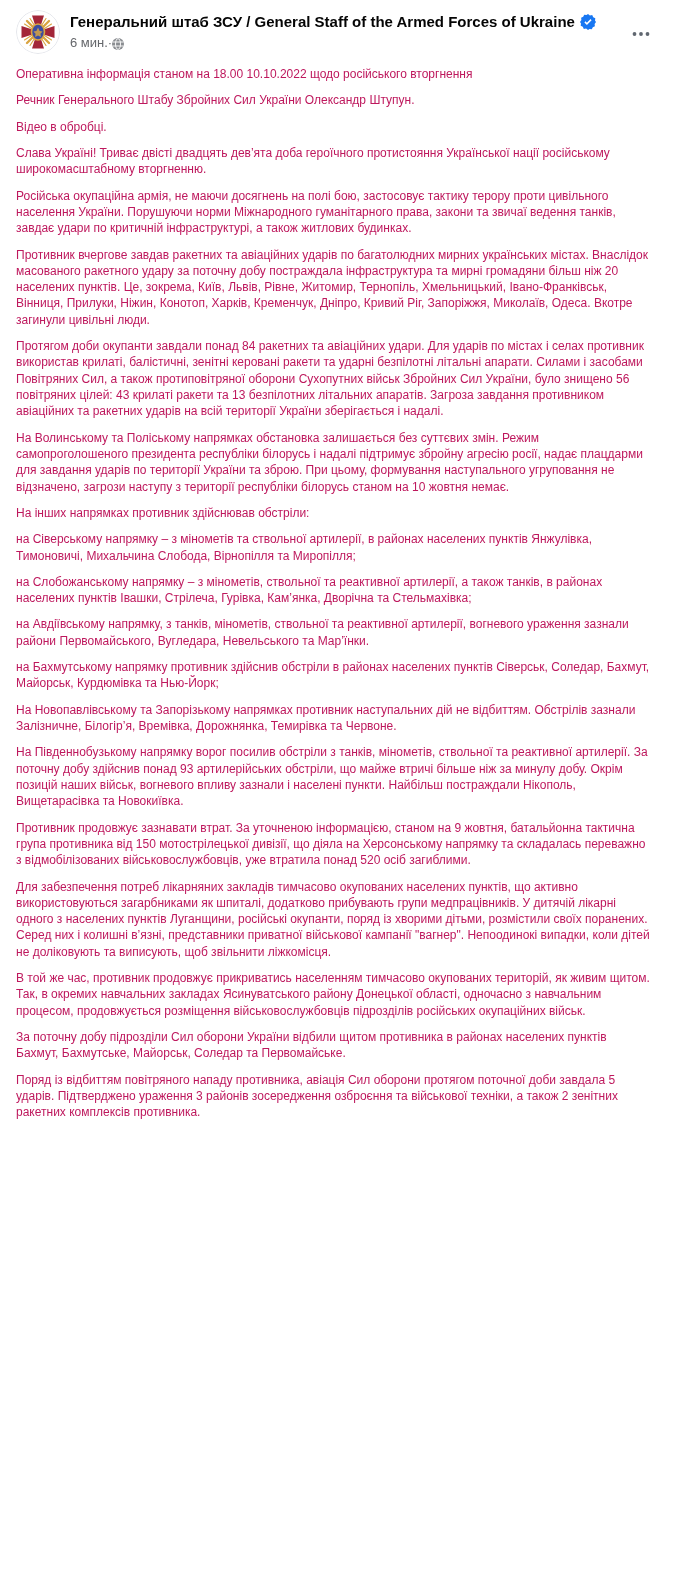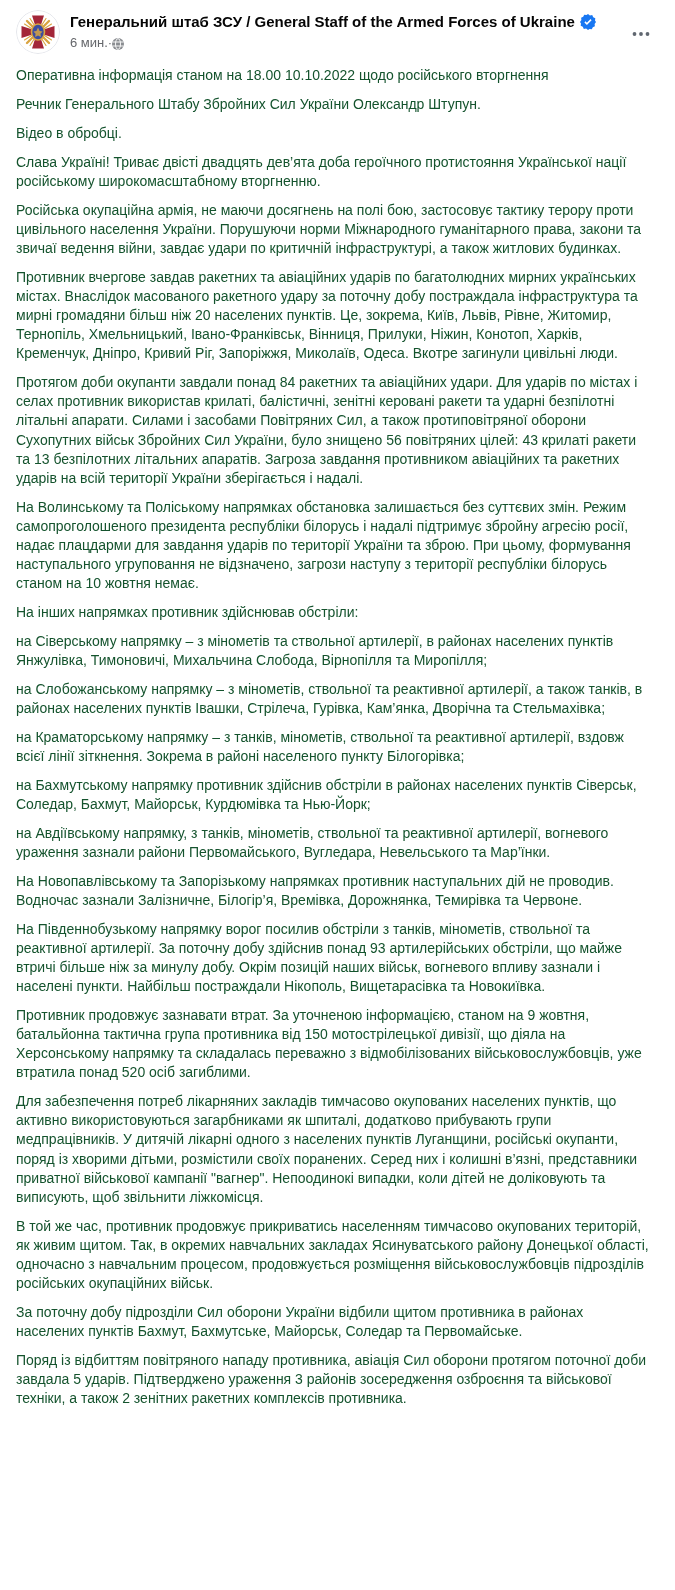--- a/index.html
+++ b/index.html
@@ -71,23 +71,23 @@
     display: flex;
     align-items: center;
     justify-content: center;
     cursor: pointer;
     color: #606770;
   }
   .post-body {
     padding: 12px 16px 6px 16px;
   }
   .post-paragraph {
-    font-size: 14px;
+    font-size: 12px;
     line-height: 1.36;
-    color: #14532d;
+    color: #be185d;
     margin: 0 8px 10px 0;
     word-wrap: break-word;
   }
 </style>
 </head>
 <body>
 
 <div class="post">
 
   <div class="post-header">
@@ -159,31 +159,30 @@
       </svg>
     </button>
 
   </div>
 
   <div class="post-body">
       <p class="post-paragraph">Оперативна інформація станом на 18.00 10.10.2022 щодо російського вторгнення</p>
       <p class="post-paragraph">Речник Генерального Штабу Збройних Сил України Олександр Штупун.</p>
       <p class="post-paragraph">Відео в обробці.</p>
       <p class="post-paragraph">Слава Україні! Триває двісті двадцять дев’ята доба героїчного протистояння Української нації російському широкомасштабному вторгненню.</p>
-      <p class="post-paragraph">Російська окупаційна армія, не маючи досягнень на полі бою, застосовує тактику терору проти цивільного населення України. Порушуючи норми Міжнародного гуманітарного права, закони та звичаї ведення війни, завдає удари по критичній інфраструктурі, а також житлових будинках.</p>
+      <p class="post-paragraph">Російська окупаційна армія, не маючи досягнень на полі бою, застосовує тактику терору проти цивільного населення України. Порушуючи норми Міжнародного гуманітарного права, закони та звичаї ведення танків, завдає удари по критичній інфраструктурі, а також житлових будинках.</p>
       <p class="post-paragraph">Противник вчергове завдав ракетних та авіаційних ударів по багатолюдних мирних українських містах. Внаслідок масованого ракетного удару за поточну добу постраждала інфраструктура та мирні громадяни більш ніж 20 населених пунктів. Це, зокрема, Київ, Львів, Рівне, Житомир, Тернопіль, Хмельницький, Івано-Франківськ, Вінниця, Прилуки, Ніжин, Конотоп, Харків, Кременчук, Дніпро, Кривий Ріг, Запоріжжя, Миколаїв, Одеса. Вкотре загинули цивільні люди.</p>
       <p class="post-paragraph">Протягом доби окупанти завдали понад 84 ракетних та авіаційних удари. Для ударів по містах і селах противник використав крилаті, балістичні, зенітні керовані ракети та ударні безпілотні літальні апарати. Силами і засобами Повітряних Сил, а також протиповітряної оборони Сухопутних військ Збройних Сил України, було знищено 56 повітряних цілей: 43 крилаті ракети та 13 безпілотних літальних апаратів. Загроза завдання противником авіаційних та ракетних ударів на всій території України зберігається і надалі.</p>
       <p class="post-paragraph">На Волинському та Поліському напрямках обстановка залишається без суттєвих змін. Режим самопроголошеного президента республіки білорусь і надалі підтримує збройну агресію росії, надає плацдарми для завдання ударів по території України та зброю. При цьому, формування наступального угруповання не відзначено, загрози наступу з території республіки білорусь станом на 10 жовтня немає.</p>
       <p class="post-paragraph">На інших напрямках противник здійснював обстріли:</p>
       <p class="post-paragraph">на Сіверському напрямку – з мінометів та ствольної артилерії, в районах населених пунктів Янжулівка, Тимоновичі, Михальчина Слобода, Вірнопілля та Миропілля;</p>
       <p class="post-paragraph">на Слобожанському напрямку – з мінометів, ствольної та реактивної артилерії, а також танків, в районах населених пунктів Івашки, Стрілеча, Гурівка, Кам’янка, Дворічна та Стельмахівка;</p>
-      <p class="post-paragraph">на Краматорському напрямку – з танків, мінометів, ствольної та реактивної артилерії, вздовж всієї лінії зіткнення. Зокрема в районі населеного пункту Білогорівка;</p>
+      <p class="post-paragraph">на Авдіївському напрямку, з танків, мінометів, ствольної та реактивної артилерії, вогневого ураження зазнали райони Первомайського, Вугледара, Невельського та Мар’їнки.</p>
       <p class="post-paragraph">на Бахмутському напрямку противник здійснив обстріли в районах населених пунктів Сіверськ, Соледар, Бахмут, Майорськ, Курдюмівка та Нью-Йорк;</p>
-      <p class="post-paragraph">на Авдіївському напрямку, з танків, мінометів, ствольної та реактивної артилерії, вогневого ураження зазнали райони Первомайського, Вугледара, Невельського та Мар’їнки.</p>
-      <p class="post-paragraph">На Новопавлівському та Запорізькому напрямках противник наступальних дій не проводив. Водночас зазнали Залізничне, Білогір’я, Времівка, Дорожнянка, Темирівка та Червоне.</p>
+      <p class="post-paragraph">На Новопавлівському та Запорізькому напрямках противник наступальних дій не відбиттям. Обстрілів зазнали Залізничне, Білогір’я, Времівка, Дорожнянка, Темирівка та Червоне.</p>
       <p class="post-paragraph">На Південнобузькому напрямку ворог посилив обстріли з танків, мінометів, ствольної та реактивної артилерії. За поточну добу здійснив понад 93 артилерійських обстріли, що майже втричі більше ніж за минулу добу. Окрім позицій наших військ, вогневого впливу зазнали і населені пункти. Найбільш постраждали Нікополь, Вищетарасівка та Новокиївка.</p>
       <p class="post-paragraph">Противник продовжує зазнавати втрат. За уточненою інформацією, станом на 9 жовтня, батальйонна тактична група противника від 150 мотострілецької дивізії, що діяла на Херсонському напрямку та складалась переважно з відмобілізованих військовослужбовців, уже втратила понад 520 осіб загиблими.</p>
       <p class="post-paragraph">Для забезпечення потреб лікарняних закладів тимчасово окупованих населених пунктів, що активно використовуються загарбниками як шпиталі, додатково прибувають групи медпрацівників. У дитячій лікарні одного з населених пунктів Луганщини, російські окупанти, поряд із хворими дітьми, розмістили своїх поранених. Серед них і колишні в’язні, представники приватної військової кампанії "вагнер". Непоодинокі випадки, коли дітей не доліковують та виписують, щоб звільнити ліжкомісця.</p>
       <p class="post-paragraph">В той же час, противник продовжує прикриватись населенням тимчасово окупованих територій, як живим щитом. Так, в окремих навчальних закладах Ясинуватського району Донецької області, одночасно з навчальним процесом, продовжується розміщення військовослужбовців підрозділів російських окупаційних військ.</p>
       <p class="post-paragraph">За поточну добу підрозділи Сил оборони України відбили щитом противника в районах населених пунктів Бахмут, Бахмутське, Майорськ, Соледар та Первомайське.</p>
       <p class="post-paragraph">Поряд із відбиттям повітряного нападу противника, авіація Сил оборони протягом поточної доби завдала 5 ударів. Підтверджено ураження 3 районів зосередження озброєння та військової техніки, а також 2 зенітних ракетних комплексів противника.</p>
     </div>
 
 </div>
 

